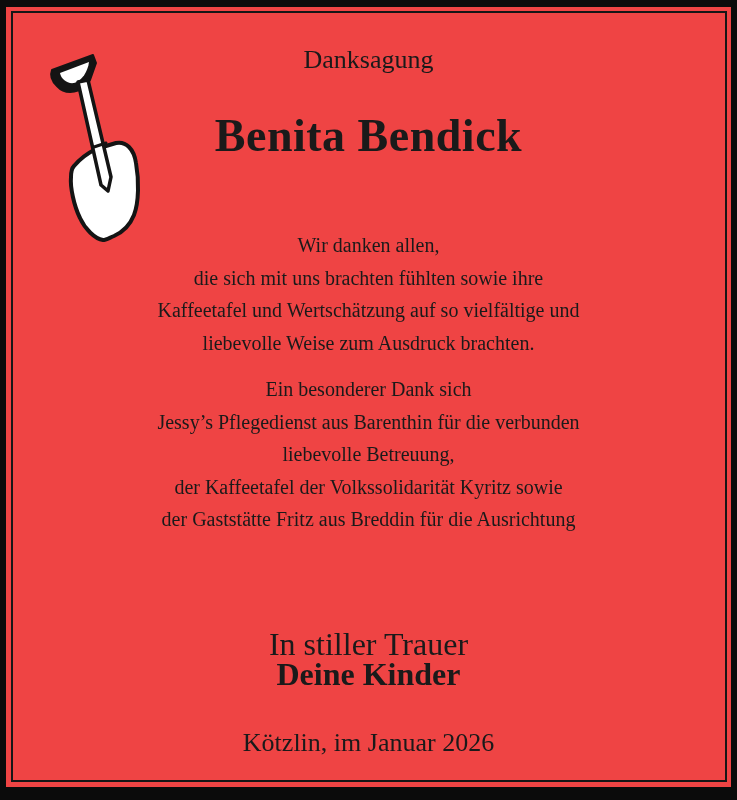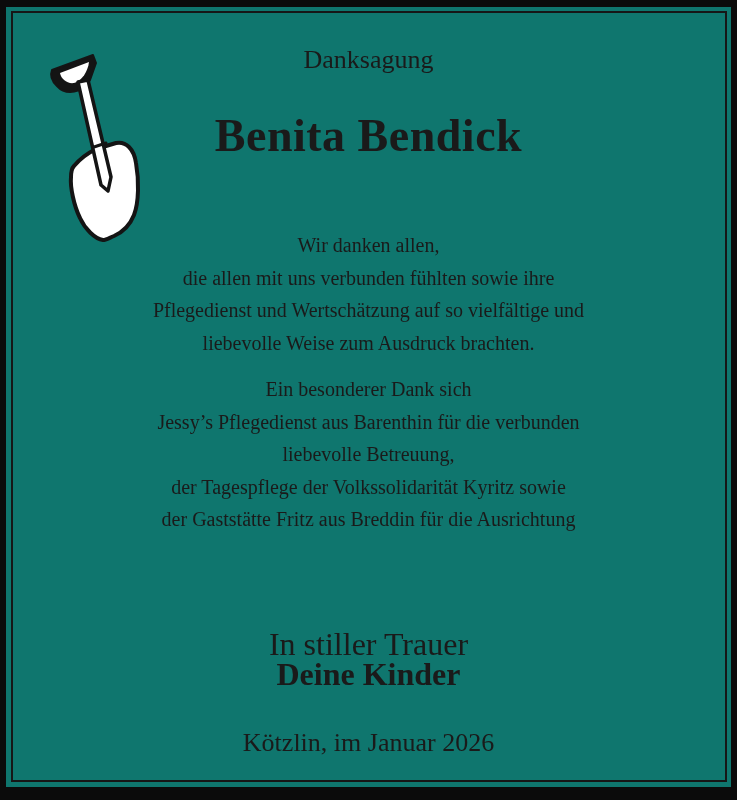--- a/index.html
+++ b/index.html
@@ -4,21 +4,21 @@
 <style>
   html, body {
     margin: 0;
     padding: 0;
     background: #ffffff;
   }
   .page {
     position: relative;
     width: 737px;
     height: 800px;
-    background: #0f766e;
+    background: #ef4444;
     font-family: "Liberation Serif", "DejaVu Serif", serif;
     color: #1a1a1a;
     overflow: hidden;
     box-sizing: border-box;
   }
   .outer-frame {
     position: absolute;
     inset: 0;
     border-top: 7px solid #0b0b0b;
     border-left: 6px solid #0b0b0b;
@@ -102,30 +102,30 @@
 
     <path d="M48,97 L60,93" stroke="#141414" stroke-width="3" stroke-linecap="round"></path>
   </svg>
 
   <div class="centered notice-kind">Danksagung</div>
 
   <div class="centered deceased-name">Benita Bendick</div>
 
   <div class="centered body-par thanks-par">
     <div>Wir danken allen,</div>
-    <div>die allen mit uns verbunden fühlten sowie ihre</div>
-    <div>Pflegedienst und Wertschätzung auf so vielfältige und</div>
+    <div>die sich mit uns brachten fühlten sowie ihre</div>
+    <div>Kaffeetafel und Wertschätzung auf so vielfältige und</div>
     <div>liebevolle Weise zum Ausdruck brachten.</div>
   </div>
 
   <div class="centered body-par special-par">
     <div>Ein besonderer Dank sich</div>
     <div>Jessy’s Pflegedienst aus Barenthin für die verbunden</div>
     <div>liebevolle Betreuung,</div>
-    <div>der Tagespflege der Volkssolidarität Kyritz sowie</div>
+    <div>der Kaffeetafel der Volkssolidarität Kyritz sowie</div>
     <div>der Gaststätte Fritz aus Breddin für die Ausrichtung</div>
   </div>
 
   <div class="centered closing-block">
     <div>In stiller Trauer</div>
     <div class="mourners">Deine Kinder</div>
   </div>
 
   <div class="centered place-date">Kötzlin, im Januar 2026</div>
 

